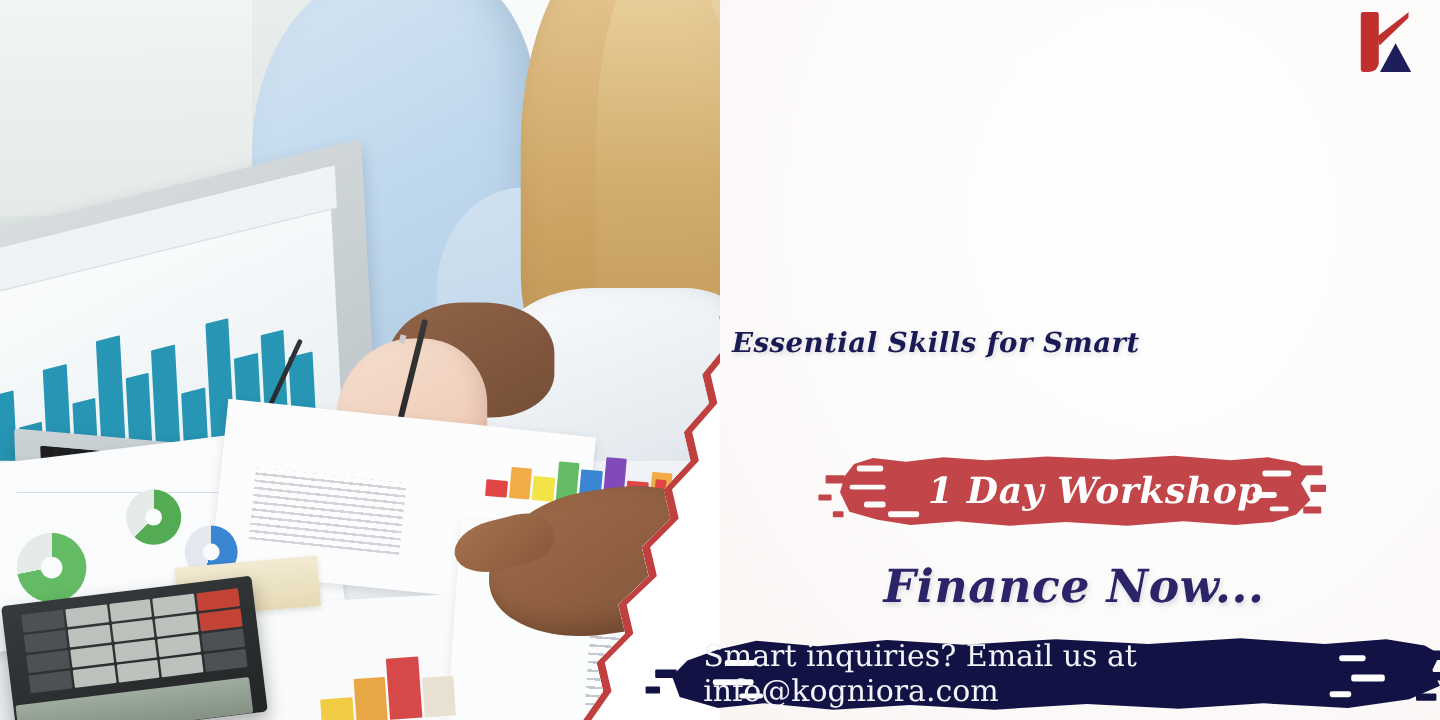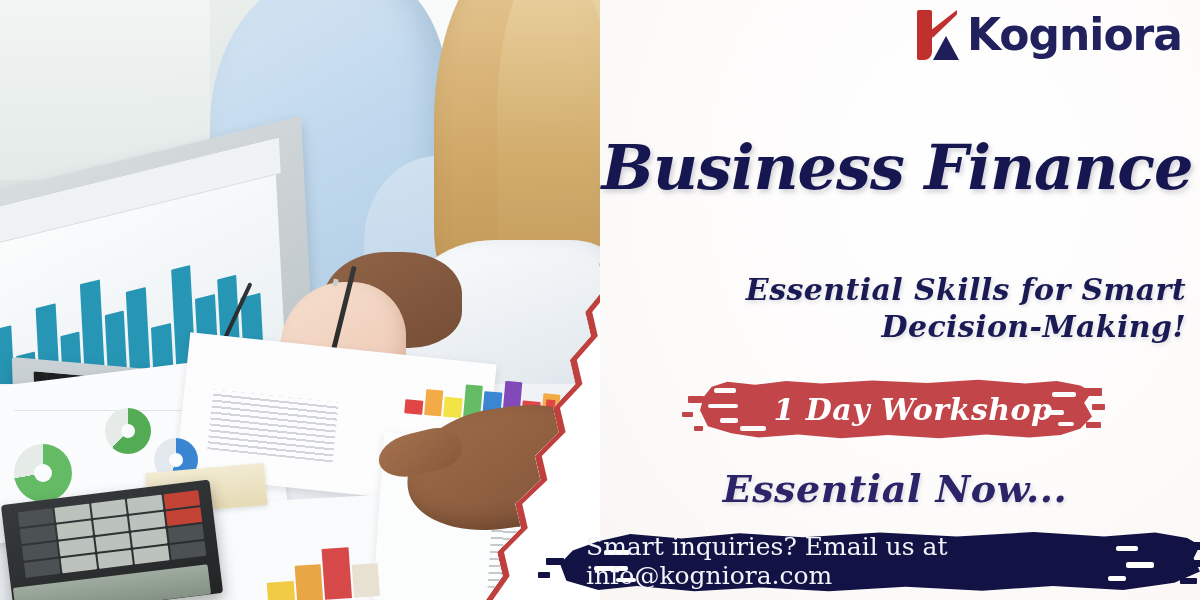--- a/index.html
+++ b/index.html
@@ -230,24 +230,24 @@
   .title{position:absolute;left:0;right:6px;top:96px;
     text-align:center;
     font-family:"DejaVu Serif", serif;
     font-style:italic;font-weight:700;
     font-size:62px;line-height:.98;letter-spacing:-1px;
     color:#161650;
     text-shadow:2px 3px 5px rgba(120,120,140,.35);}
   .title .l2{display:block;font-size:62px;}
 
   .subtitle{position:absolute;left:10px;right:14px;top:272px;
-    text-align:right;
+    text-align:left;
     font-family:"DejaVu Serif", serif;
     font-style:italic;font-weight:700;
-    font-size:30px;line-height:1.22;letter-spacing:.4px;
+    font-size:23px;line-height:1.22;letter-spacing:.4px;
     color:#1a1a55;
     text-shadow:1px 2px 4px rgba(130,130,150,.3);}
   .subtitle .s2{display:block;padding-left:90px;}
 
   
   .brush-red{position:absolute;left:100px;top:378px;width:392px;height:62px;}
   .brush-red .body{position:absolute;inset:0;background:#c2454a;
     clip-path:polygon(
       3% 14%, 7% 6%, 14% 11%, 22% 5%, 31% 9%, 44% 4%, 58% 8%,
       71% 3%, 83% 9%, 91% 5%, 97% 12%, 100% 22%,
@@ -412,51 +412,48 @@
   </div>
 
   <div class="content">
 
     <div class="logo">
       <span class="logo-k">
         <span class="bar"></span>
         <span class="wedge2"></span>
         <span class="tri"></span>
       </span>
-      <span class="logo-word">Kogniora</span>
     </div>
 
     <h1 class="title">
-      <span>Business Finance</span>
     </h1>
 
     <div class="subtitle">
       <span>Essential Skills for Smart</span>
-      <span class="s2">Decision-Making!</span>
     </div>
 
     <div class="brush-red">
       <span class="body"></span>
       <span class="fleck" style="left:-12px;top:18px;width:16px;height:7px;"></span>
       <span class="fleck" style="left:-18px;top:34px;width:11px;height:5px;"></span>
       <span class="fleck" style="left:-6px;top:48px;width:9px;height:5px;"></span>
       <span class="fleck" style="left:384px;top:10px;width:18px;height:8px;"></span>
       <span class="fleck" style="left:392px;top:26px;width:13px;height:6px;"></span>
       <span class="fleck" style="left:386px;top:44px;width:15px;height:6px;"></span>
       <span class="hole" style="left:14px;top:10px;width:22px;height:5px;"></span>
       <span class="hole" style="left:8px;top:26px;width:30px;height:4px;"></span>
       <span class="hole" style="left:20px;top:40px;width:18px;height:5px;"></span>
       <span class="hole" style="left:40px;top:48px;width:26px;height:5px;"></span>
       <span class="hole" style="left:352px;top:14px;width:24px;height:5px;"></span>
       <span class="hole" style="left:344px;top:32px;width:20px;height:5px;"></span>
       <span class="hole" style="left:358px;top:44px;width:16px;height:4px;"></span>
       <span class="label">1 Day Workshop</span>
     </div>
 
-    <div class="register">Essential Now...</div>
+    <div class="register">Finance Now...</div>
 
     <div class="brush-navy">
       <span class="body"></span>
       <span class="fleck" style="left:-14px;top:30px;width:18px;height:7px;"></span>
       <span class="fleck" style="left:-22px;top:44px;width:12px;height:6px;"></span>
       <span class="fleck" style="left:626px;top:14px;width:20px;height:8px;"></span>
       <span class="fleck" style="left:632px;top:32px;width:14px;height:7px;"></span>
       <span class="fleck" style="left:620px;top:50px;width:17px;height:6px;"></span>
       <span class="hole" style="left:44px;top:22px;width:26px;height:5px;"></span>
       <span class="hole" style="left:34px;top:38px;width:34px;height:5px;"></span>

